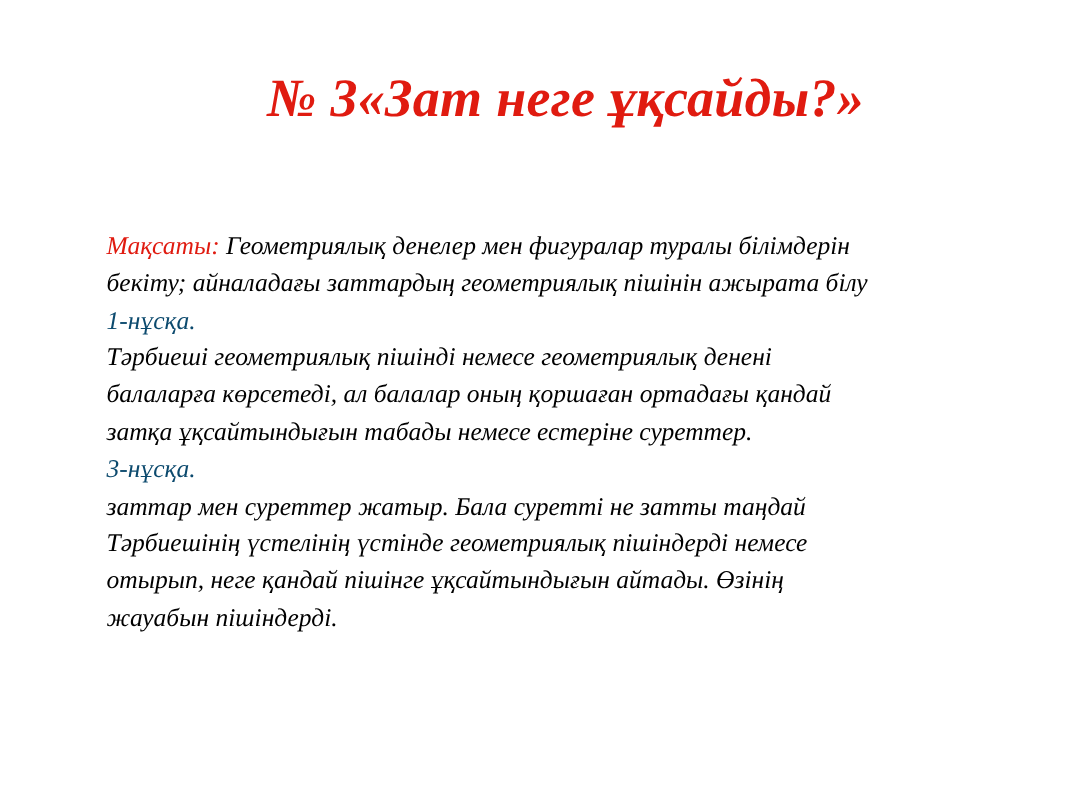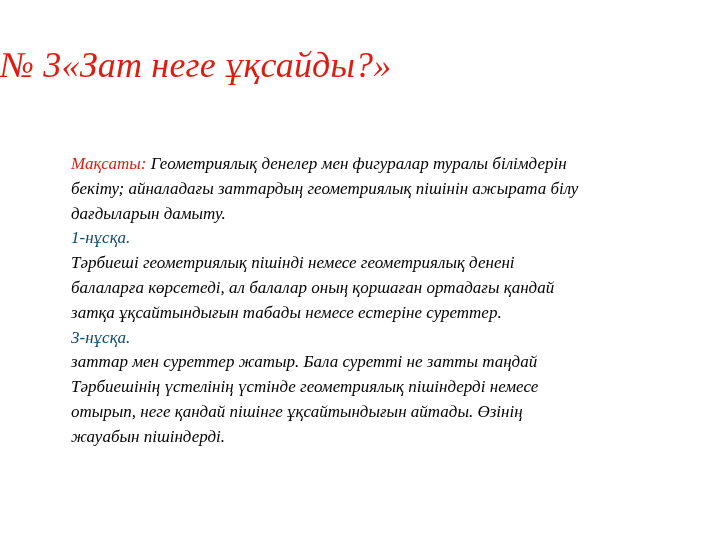--- a/index.html
+++ b/index.html
@@ -19,25 +19,25 @@
     width: 720px;
     height: 540px;
     background: #ffffff;
     box-sizing: border-box;
   }
   .slide-title {
     position: absolute;
     left: 0;
     top: 44px;
     width: 576px;
-    text-align: left;
+    text-align: right;
     color: #e01b10;
     font-family: "Liberation Serif", "DejaVu Serif", serif;
     font-style: italic;
-    font-weight: normal;
+    font-weight: bold;
     font-size: 36px;
     line-height: 42px;
     letter-spacing: 0.2px;
     white-space: nowrap;
     margin: 0;
   }
   .body-block {
     position: absolute;
     left: 71px;
     top: 152px;
@@ -65,21 +65,20 @@
 <div class="slide">
 
   <h1 class="slide-title">№ 3«Зат неге ұқсайды?»</h1>
 
   <div class="body-block">
 
     <div class="line"><span class="lead">Мақсаты:</span><span> Геометриялық денелер мен фигуралар туралы білімдерін</span></div>
 
     <div class="line">бекіту; айналадағы заттардың геометриялық пішінін ажырата білу</div>
 
-    <div class="line">дағдыларын дамыту.</div>
 
     <div class="line accent">1-нұсқа.</div>
 
     <div class="line">Тәрбиеші геометриялық пішінді немесе геометриялық денені</div>
 
     <div class="line">балаларға көрсетеді, ал балалар оның қоршаған ортадағы қандай</div>
 
     <div class="line">затқа ұқсайтындығын табады немесе естеріне суреттер.</div>
 
     <div class="line accent">3-нұсқа.</div>

